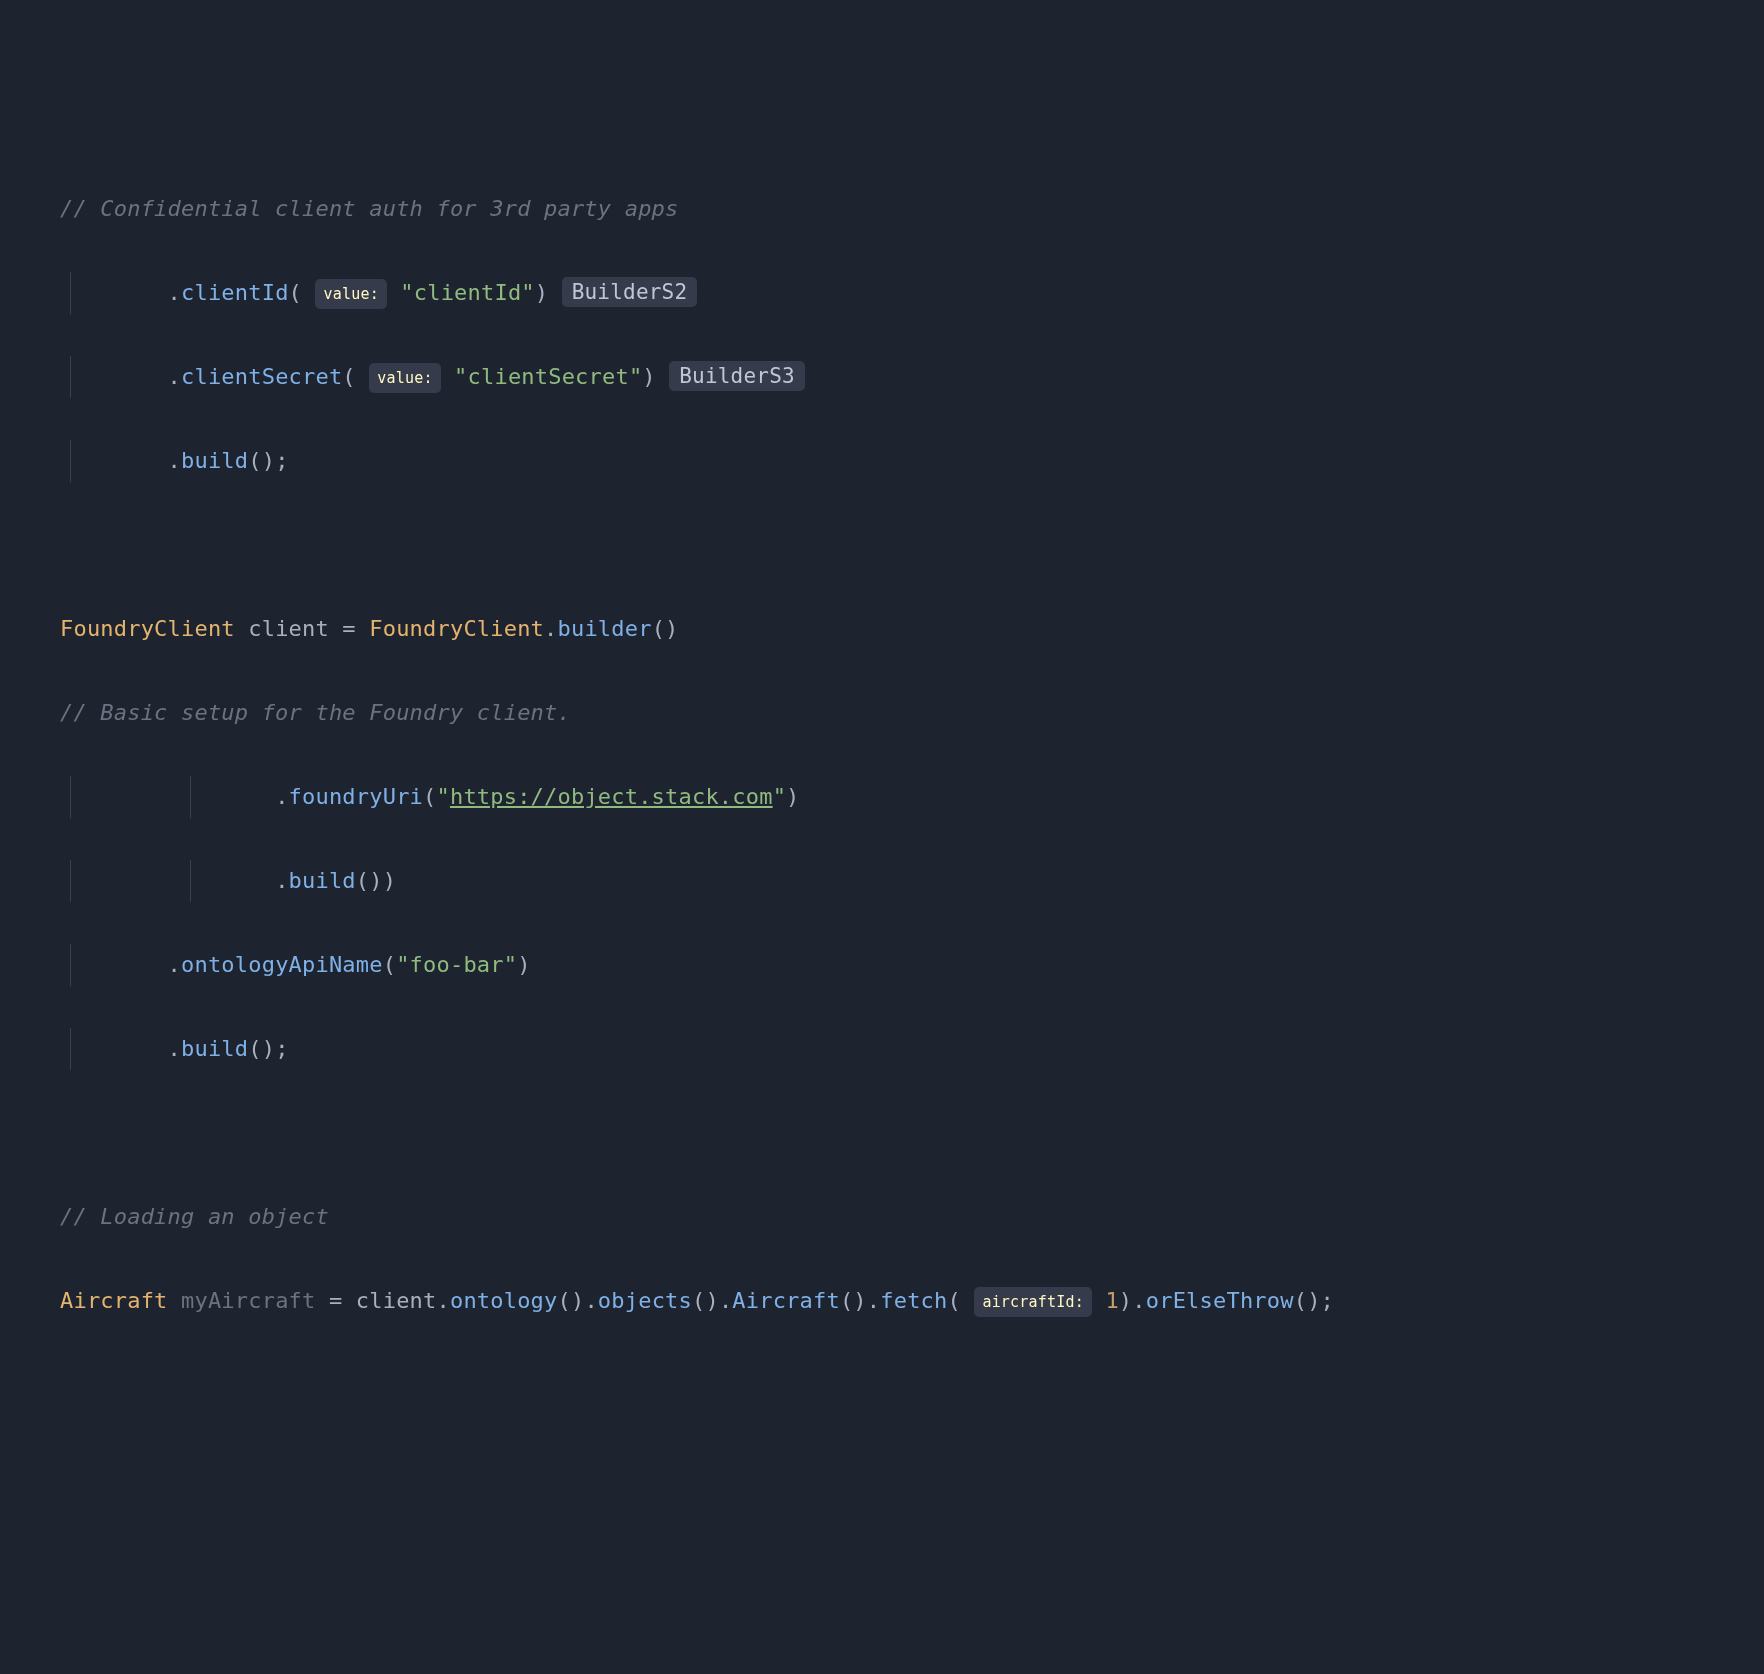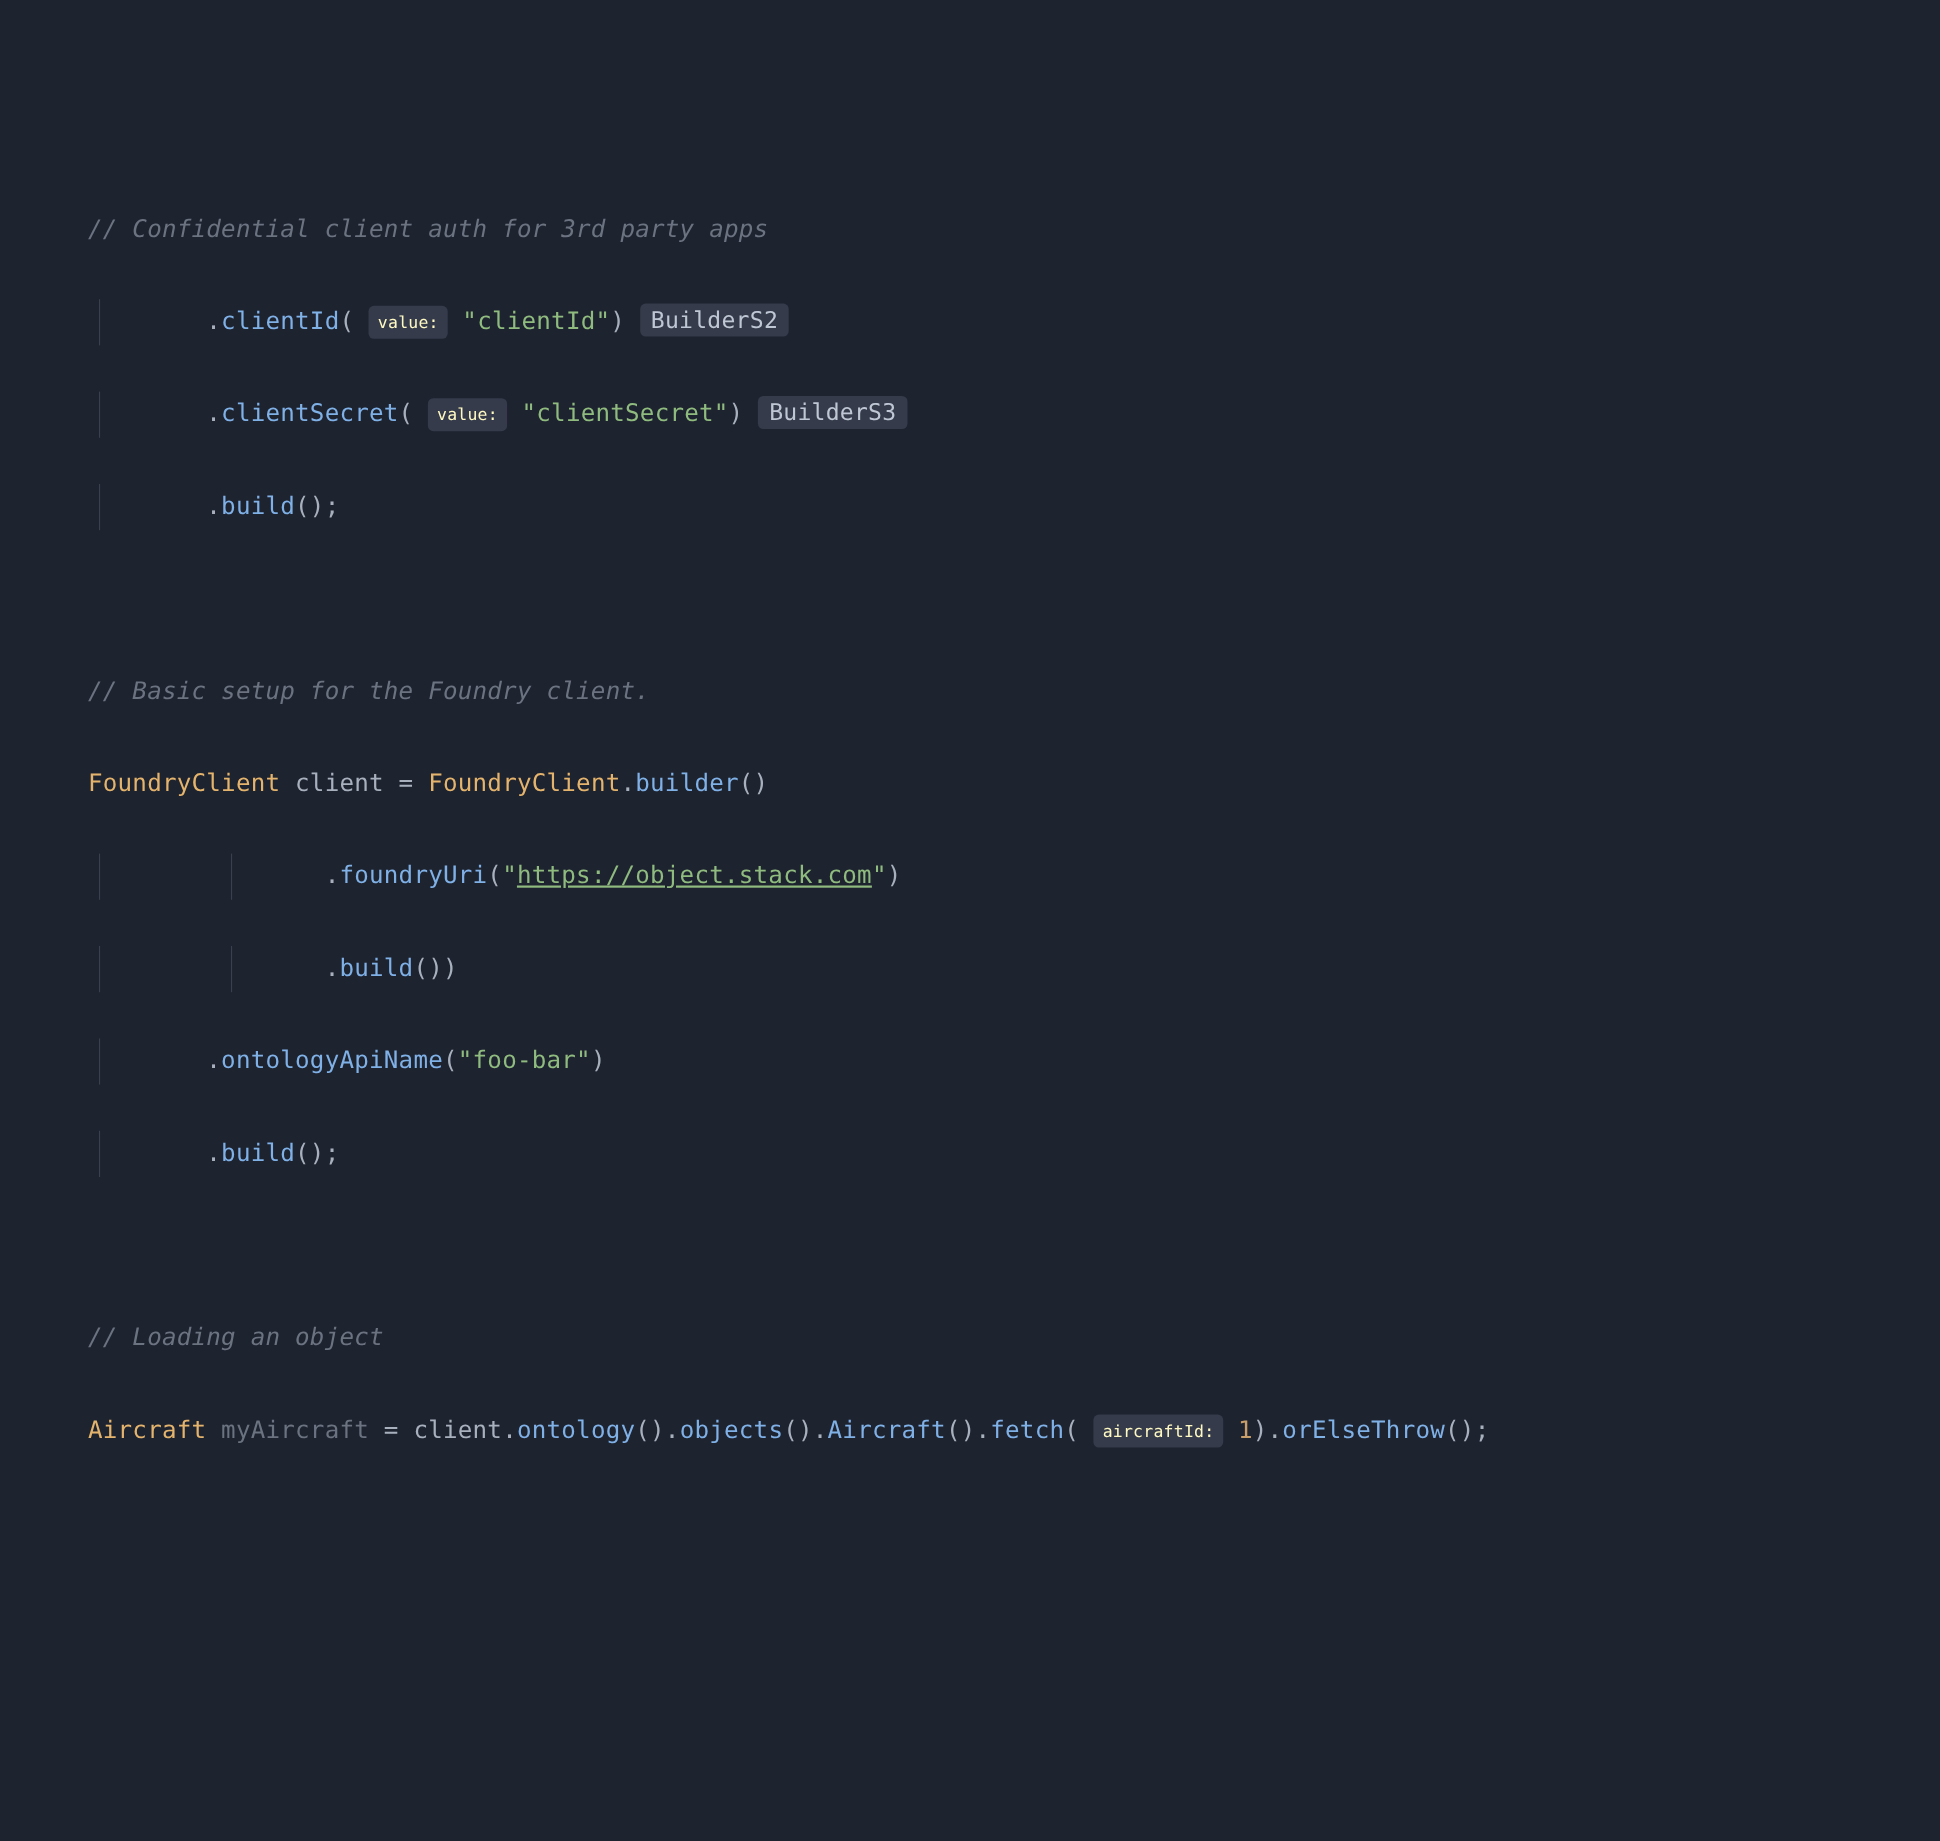--- a/index.html
+++ b/index.html
@@ -37,21 +37,21 @@
     display: inline-block;
     background: #353b4a;
     color: #fef9c3;
     border-radius: 5px;
     padding: 0 8px 0 8px;
     font-style: normal;
     font-size: 15px;
     line-height: 30px;
     vertical-align: 1px;
   }
-  .line { position: relative; display: block; margin-left: 20px; }
+  .line { position: relative; display: block; }
   .guide {
     position: absolute;
     left: 0;
     top: 0;
     bottom: 0;
     border-left: 1px solid #3a4050;
     width: 0;
   }
   .g1 { left: 10px; }
   .g2 { left: 130px; }
@@ -59,22 +59,22 @@
 </head>
 <body>
 
 
 
 <div><span class="line"><span class="cm">// Confidential client auth for 3rd party apps</span></span>
 <span class="line"><span class="guide g1"></span>        <span class="pn">.</span><span class="mth">clientId</span><span class="pn">(</span> <span class="hlp">value:</span> <span class="str">"clientId"</span><span class="pn">)</span> <span class="hl">BuilderS2</span></span>
 <span class="line"><span class="guide g1"></span>        <span class="pn">.</span><span class="mth">clientSecret</span><span class="pn">(</span> <span class="hlp">value:</span> <span class="str">"clientSecret"</span><span class="pn">)</span> <span class="hl">BuilderS3</span></span>
 <span class="line"><span class="guide g1"></span>        <span class="pn">.</span><span class="mth">build</span><span class="pn">(</span><span class="pn">)</span><span class="pn">;</span></span>
 <span class="line"> </span>
+<span class="line"><span class="ty">FoundryClient</span> <span class="id">client</span><span class="pn"> = </span><span class="ty">FoundryClient</span><span class="pn">.</span><span class="mth">builder</span><span class="pn">(</span><span class="pn">)</span></span>
 <span class="line"><span class="cm">// Basic setup for the Foundry client.</span></span>
-<span class="line"><span class="ty">FoundryClient</span> <span class="id">client</span><span class="pn"> = </span><span class="ty">FoundryClient</span><span class="pn">.</span><span class="mth">builder</span><span class="pn">(</span><span class="pn">)</span></span>
 <span class="line"><span class="guide g1"></span><span class="guide g2"></span>                <span class="pn">.</span><span class="mth">foundryUri</span><span class="pn">(</span><span class="str">"</span><span class="url">https://object.stack.com</span><span class="str">"</span><span class="pn">)</span></span>
 <span class="line"><span class="guide g1"></span><span class="guide g2"></span>                <span class="pn">.</span><span class="mth">build</span><span class="pn">(</span><span class="pn">)</span><span class="pn">)</span></span>
 <span class="line"><span class="guide g1"></span>        <span class="pn">.</span><span class="mth">ontologyApiName</span><span class="pn">(</span><span class="str">"foo-bar"</span><span class="pn">)</span></span>
 <span class="line"><span class="guide g1"></span>        <span class="pn">.</span><span class="mth">build</span><span class="pn">(</span><span class="pn">)</span><span class="pn">;</span></span>
 <span class="line"> </span>
 <span class="line"><span class="cm">// Loading an object</span></span>
 <span class="line"><span class="ty">Aircraft</span> <span class="idg">myAircraft</span><span class="pn"> = </span><span class="id">client</span><span class="pn">.</span><span class="mth">ontology</span><span class="pn">(</span><span class="pn">)</span><span class="pn">.</span><span class="mth">objects</span><span class="pn">(</span><span class="pn">)</span><span class="pn">.</span><span class="mth">Aircraft</span><span class="pn">(</span><span class="pn">)</span><span class="pn">.</span><span class="mth">fetch</span><span class="pn">(</span> <span class="hlp">aircraftId:</span> <span class="num">1</span><span class="pn">)</span><span class="pn">.</span><span class="mth">orElseThrow</span><span class="pn">(</span><span class="pn">)</span><span class="pn">;</span></span>
 <span class="line"> </span>
 
 

